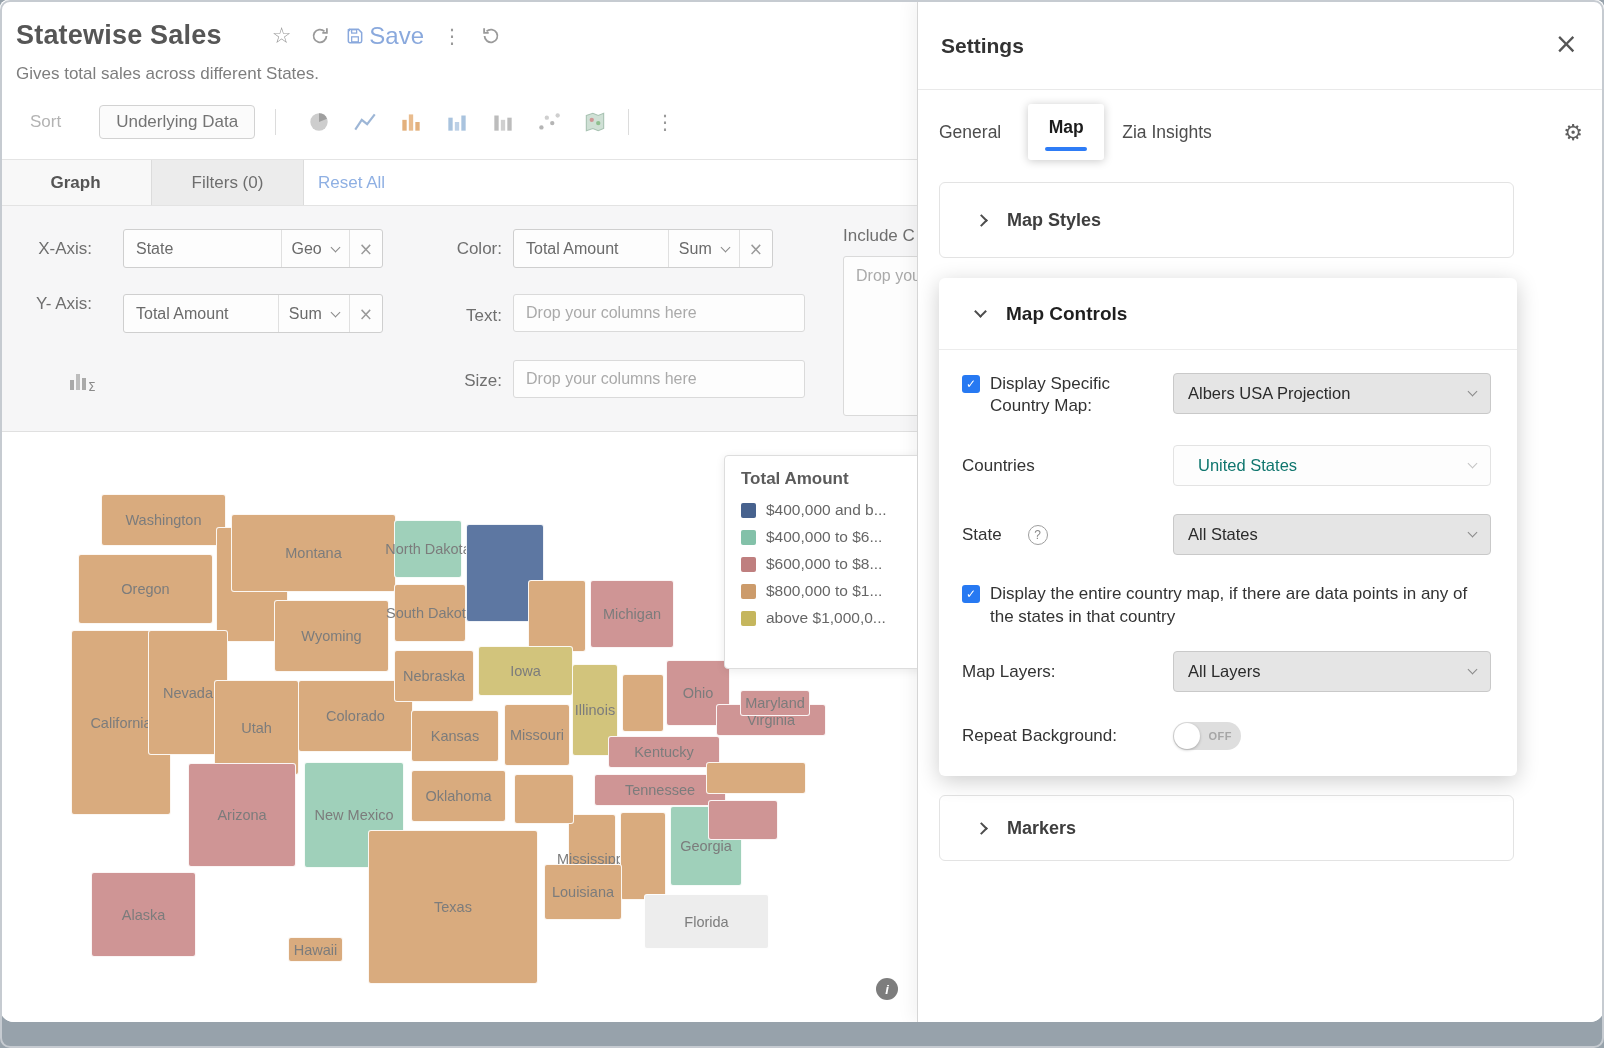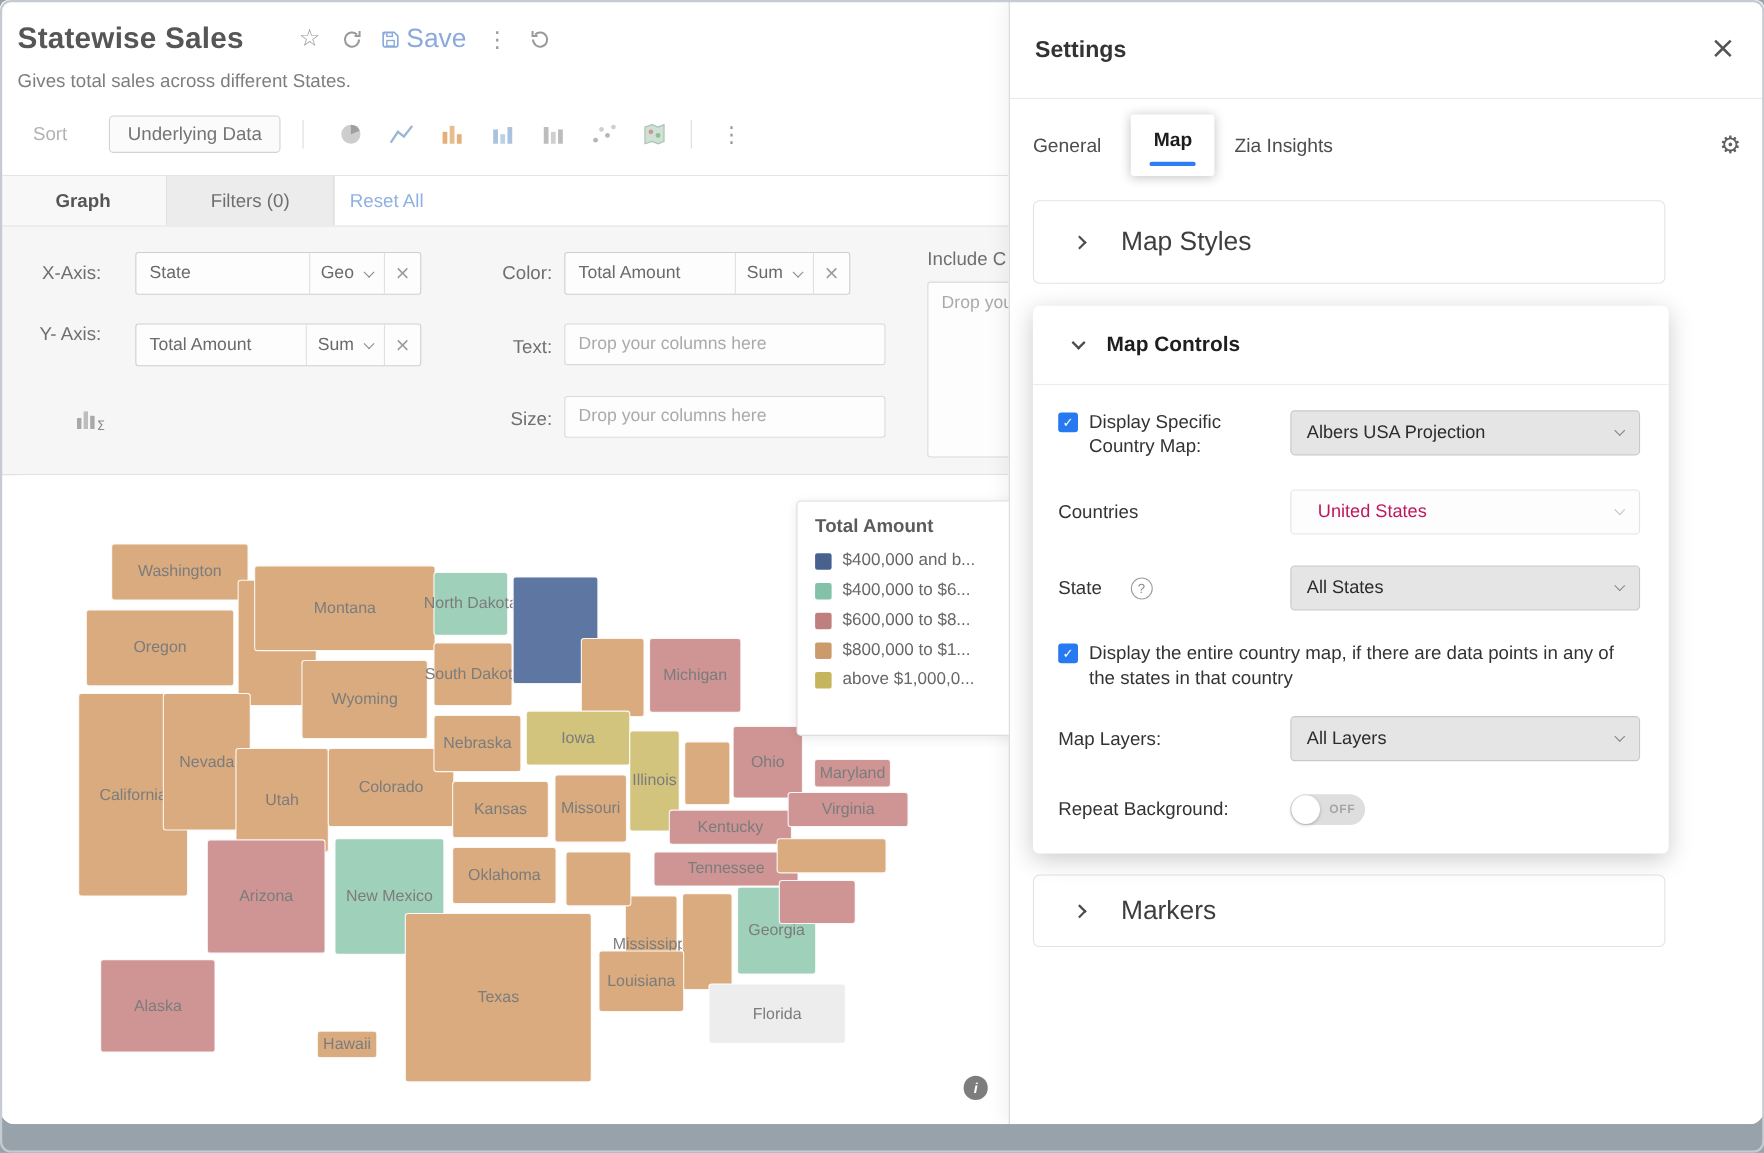--- a/index.html
+++ b/index.html
@@ -63,21 +63,21 @@
   .sp-divider { position:absolute; left:0; right:0; top:89px; height:1px; background:#e9e9e9; }
   .sp-tabs { position:absolute; left:21px; right:21px; top:95px; height:74px; display:flex; align-items:center; }
   .sp-tab { font-size:17.5px; color:#4d4d4d; cursor:pointer; }
   .sp-tab.zia { margin-left:18px; }
   .map-tab-box { margin-left:27px; background:#fff; border-radius:3px; box-shadow:0 1px 10px rgba(0,0,0,.22); padding:13px 17px 9px; text-align:center; cursor:pointer; position:relative; z-index:10; }
   .map-tab-label { font-size:17.5px; font-weight:bold; color:#1c1c1c; }
   .map-tab-underline { width:42px; height:4px; border-radius:2px; background:#2e7cf6; margin:9px auto 0; }
   .sp-gear { margin-left:auto; font-size:22px; color:#5f5f5f; cursor:pointer; }
 
   .card { position:absolute; left:21px; width:575px; border:1px solid #e3e3e3; border-radius:6px; background:#fff; display:flex; align-items:center; padding-left:37px; cursor:pointer; }
-  .card-title { font-size:24px; font-weight:400; color:#3e3e3e; margin-left:33px; }
+  .card-title { font-size:18px; font-weight:700; color:#3e3e3e; margin-left:21px; }
   .card.styles { top:182px; height:76px; }
   .card.markers { top:795px; height:66px; }
   .card.dlabel { top:892px; height:66px; }
 
   .chev { display:inline-block; width:9px; height:9px; border-top:2px solid #4c4c4c; border-right:2px solid #4c4c4c; flex:none; }
   .chev.right { transform:rotate(45deg); }
   .chev.down { transform:rotate(135deg); margin-top:-4px; }
   .chev.sm { width:7px; height:7px; border-width:1.5px; border-color:#8a8a8a; }
   .chev.dis { border-color:#c4c4c4; }
 
@@ -85,21 +85,21 @@
   .mc-hdr { height:72px; display:flex; align-items:center; padding-left:37px; border-bottom:1px solid #ececec; cursor:pointer; }
   .mc-title { font-size:19px; font-weight:bold; color:#1f1f1f; margin-left:21px; }
   .mc-body { padding:23px 26px 26px 23px; }
   .mcrow { display:flex; align-items:flex-start; margin-bottom:28px; }
   .mcrow.center { align-items:center; }
   .lab-col { width:211px; flex:none; display:flex; align-items:flex-start; }
   .mc-label { font-size:17px; color:#333; line-height:1.3; }
   .cb-label { width:134px; margin-left:10px; }
   .cbx { width:18px; height:18px; border-radius:3px; background:#2779f2; color:#fff; font-size:12px; display:flex; align-items:center; justify-content:center; flex:none; margin-top:2px; cursor:pointer; }
   .dd { width:318px; height:41px; border:1px solid #c9c9c9; border-radius:4px; background:#e5e5e5; display:flex; align-items:center; justify-content:space-between; padding:0 14px; font-size:16.5px; color:#2b2b2b; cursor:pointer; }
-  .dd.dis { border-color:#e3e3e3; background:#fdfdfd; color:#be185d; cursor:default;padding-left:24px; }
+  .dd.dis { border-color:#e3e3e3; background:#fdfdfd; color:#0f766e; cursor:default;padding-left:24px; }
   .help { width:20px; height:20px; border-radius:50%; border:1.5px solid #9e9e9e; color:#8a8a8a; font-size:12px; display:inline-flex; align-items:center; justify-content:center; margin-left:26px; margin-top:1px; cursor:pointer; }
   .longtext { width:524px; font-size:17px; color:#333; line-height:1.35; margin-left:10px; }
   .toggle { position:relative; width:68px; height:28px; border-radius:14px; background:#dedede; flex:none; cursor:pointer; }
   .knob { position:absolute; left:1px; top:1px; width:26px; height:26px; border-radius:50%; background:#fff; box-shadow:0 1px 3px rgba(0,0,0,.25); }
   .off { position:absolute; right:9px; top:8px; font-size:11px; font-weight:bold; color:#a6a6a6; letter-spacing:.5px; }
 
   .bottom-strip { position:absolute; left:0; right:0; bottom:0; height:26px; }
 </style>
 </head>
 <body>
@@ -341,21 +341,21 @@
         </div>
       <div class="st" style="left: 628px; top: 462px; width: 125px; height: 55px; background: rgb(237, 237, 237);">
           <span class="st-label">Florida</span>
         </div>
       <div class="st" style="left: 528px; top: 432px; width: 78px; height: 56px; background: rgb(217, 171, 126);">
           <span class="st-label">Louisiana</span>
         </div>
       <div class="st" style="left: 498px; top: 342px; width: 60px; height: 50px; background: rgb(217, 171, 126);">
           <span class="st-label"></span>
         </div>
-      <div class="st" style="left: 700px; top: 288px; width: 110px; height: 32px; background: rgb(207, 149, 149);">
+      <div class="st" style="left: 700px; top: 272px; width: 110px; height: 32px; background: rgb(207, 149, 149);">
           <span class="st-label">Virginia</span>
         </div>
       <div class="st" style="left: 724px; top: 258px; width: 70px; height: 26px; background: rgb(207, 149, 149);">
           <span class="st-label">Maryland</span>
         </div>
       <div class="st" style="left: 690px; top: 330px; width: 100px; height: 32px; background: rgb(217, 171, 126);">
           <span class="st-label"></span>
         </div>
       <div class="st" style="left: 692px; top: 368px; width: 70px; height: 40px; background: rgb(207, 149, 149);">
           <span class="st-label"></span>

